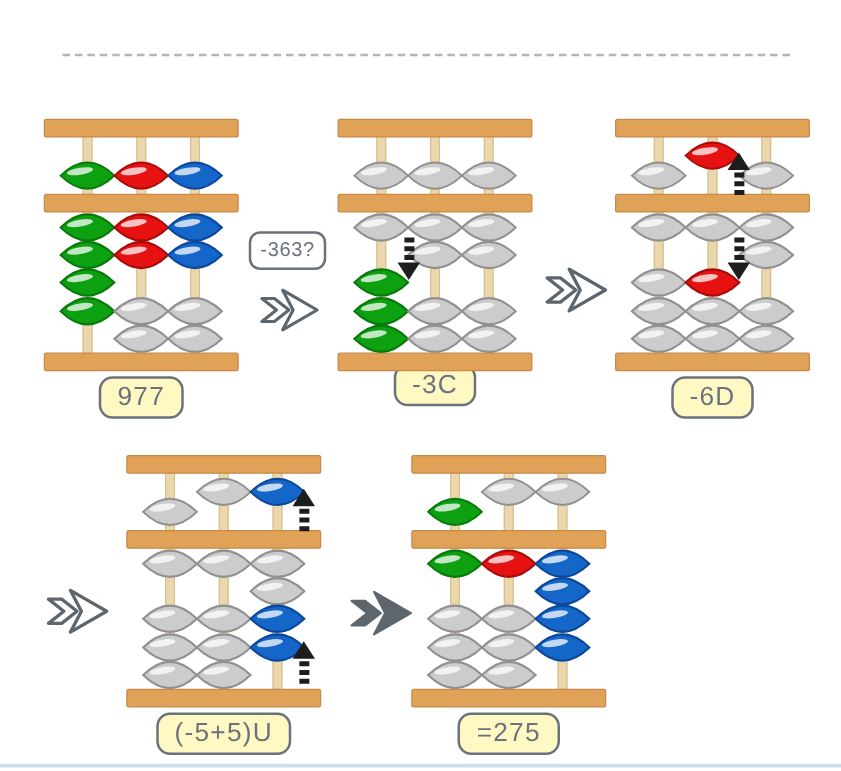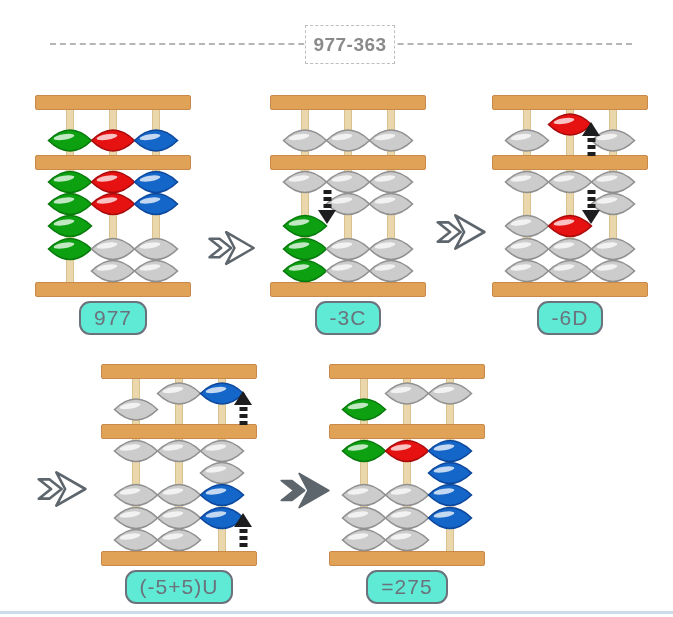--- a/index.html
+++ b/index.html
@@ -24,39 +24,36 @@
   .bar{position:absolute;left:0;width:156px;height:15px;background:#dfa257;
        border:1px solid #c8894a;border-radius:2px;box-sizing:border-box;z-index:2;}
   .rod{position:absolute;width:8px;background:#ead7ab;border:1px solid #d9c08f;
        box-sizing:border-box;z-index:1;}
   .bead{position:absolute;z-index:3;}
   .move-arrow{position:absolute;z-index:4;}
   .step-arrow{position:absolute;}
   
   .vlabel-wrap{position:absolute;width:156px;display:flex;justify-content:center;}
   .vlabel{
-    border:2.5px solid #6b727c;border-radius:11px;background:#5eead4;color:#6b727c;
+    border:2.5px solid #6b727c;border-radius:11px;background:#fef9c3;color:#6b727c;
     font-size:21px;line-height:1.25;padding:2px 13px;letter-spacing:1px;white-space:nowrap;
   }
   #question-box{
     position:absolute;left:199px;top:185px;width:62px;height:31px;background:#fff;
     border:2px solid #6b727c;border-radius:9px;box-sizing:border-box;
     display:flex;align-items:center;justify-content:center;
     color:#6b727c;font-size:16px;letter-spacing:.5px;
   }
   #footer-line{position:absolute;left:0;top:611px;width:673px;height:3px;background:#cbdde9;}
 </style>
 </head>
 <body>
 
 <div id="canvas">
   <div id="title-divider"></div>
-  <div id="title-box">
-    <span>977-363</span>
-  </div>
 
   <div id="abacus-layer">
       <div class="abacus" style="left: 35px; top: 95px;">
         <div class="rod" style="left:31px;top:9px;height:184px"></div>
         <div class="rod" style="left:74px;top:9px;height:184px"></div>
         <div class="rod" style="left:117px;top:9px;height:184px"></div>
         <div class="bar" style="top:0px"></div>
         <div class="bar" style="top:60px"></div>
         <div class="bar" style="top:187px"></div>
         <div class="abs" style="left: 12px; top: 32px;">
@@ -252,21 +249,21 @@
         </div>
         <div class="abs" style="left: 48px; top: 94px; z-index: 5;">
           <svg class="move-arrow" width="18" height="36" viewBox="0 0 18 36" fill="#1d1d1f">
             <rect x="5.5" y="1" width="8" height="4"></rect>
             <rect x="5.5" y="8" width="8" height="4"></rect>
        <rect x="5.5" y="15" width="8" height="4"></rect>
             <polygon points="0,21 18,21 9,35"></polygon>
           </svg>
         </div>
       </div>
-      <div class="vlabel-wrap" style="left: 270px; top: 301px; text-align: right;">
+      <div class="vlabel-wrap" style="left: 270px; top: 291px; text-align: right;">
         <div class="vlabel">-3C</div>
       </div>
       <div class="abacus" style="left: 492px; top: 95px;">
         <div class="rod" style="left:31px;top:9px;height:184px"></div>
         <div class="rod" style="left:74px;top:9px;height:184px"></div>
         <div class="rod" style="left:117px;top:9px;height:184px"></div>
         <div class="bar" style="top:0px"></div>
         <div class="bar" style="top:60px"></div>
         <div class="bar" style="top:187px"></div>
         <div class="abs" style="left: 12px; top: 32px;">
@@ -616,15 +613,18 @@
   </svg>
       </div>
       <div class="abs" style="left: 274px; top: 469px;">
         <svg class="step-arrow" width="63" height="43" viewBox="0 0 58 48">
      <path d="M2,13 L14,13 L28,24 L14,35 L2,35 L16,24 Z" fill="#5d656d" stroke="#5d656d" stroke-width="2" stroke-linejoin="round"></path>
      <path d="M22,5 L55,24 L22,43 L32,24 Z" fill="#5d656d" stroke="#5d656d" stroke-width="2" stroke-linejoin="round"></path>
   </svg>
       </div>
     </div>
 
+  <div id="question-box">
+    <span>-363?</span>
+  </div>
 
   <div id="footer-line"></div>
 </div>
 
 </body></html>

